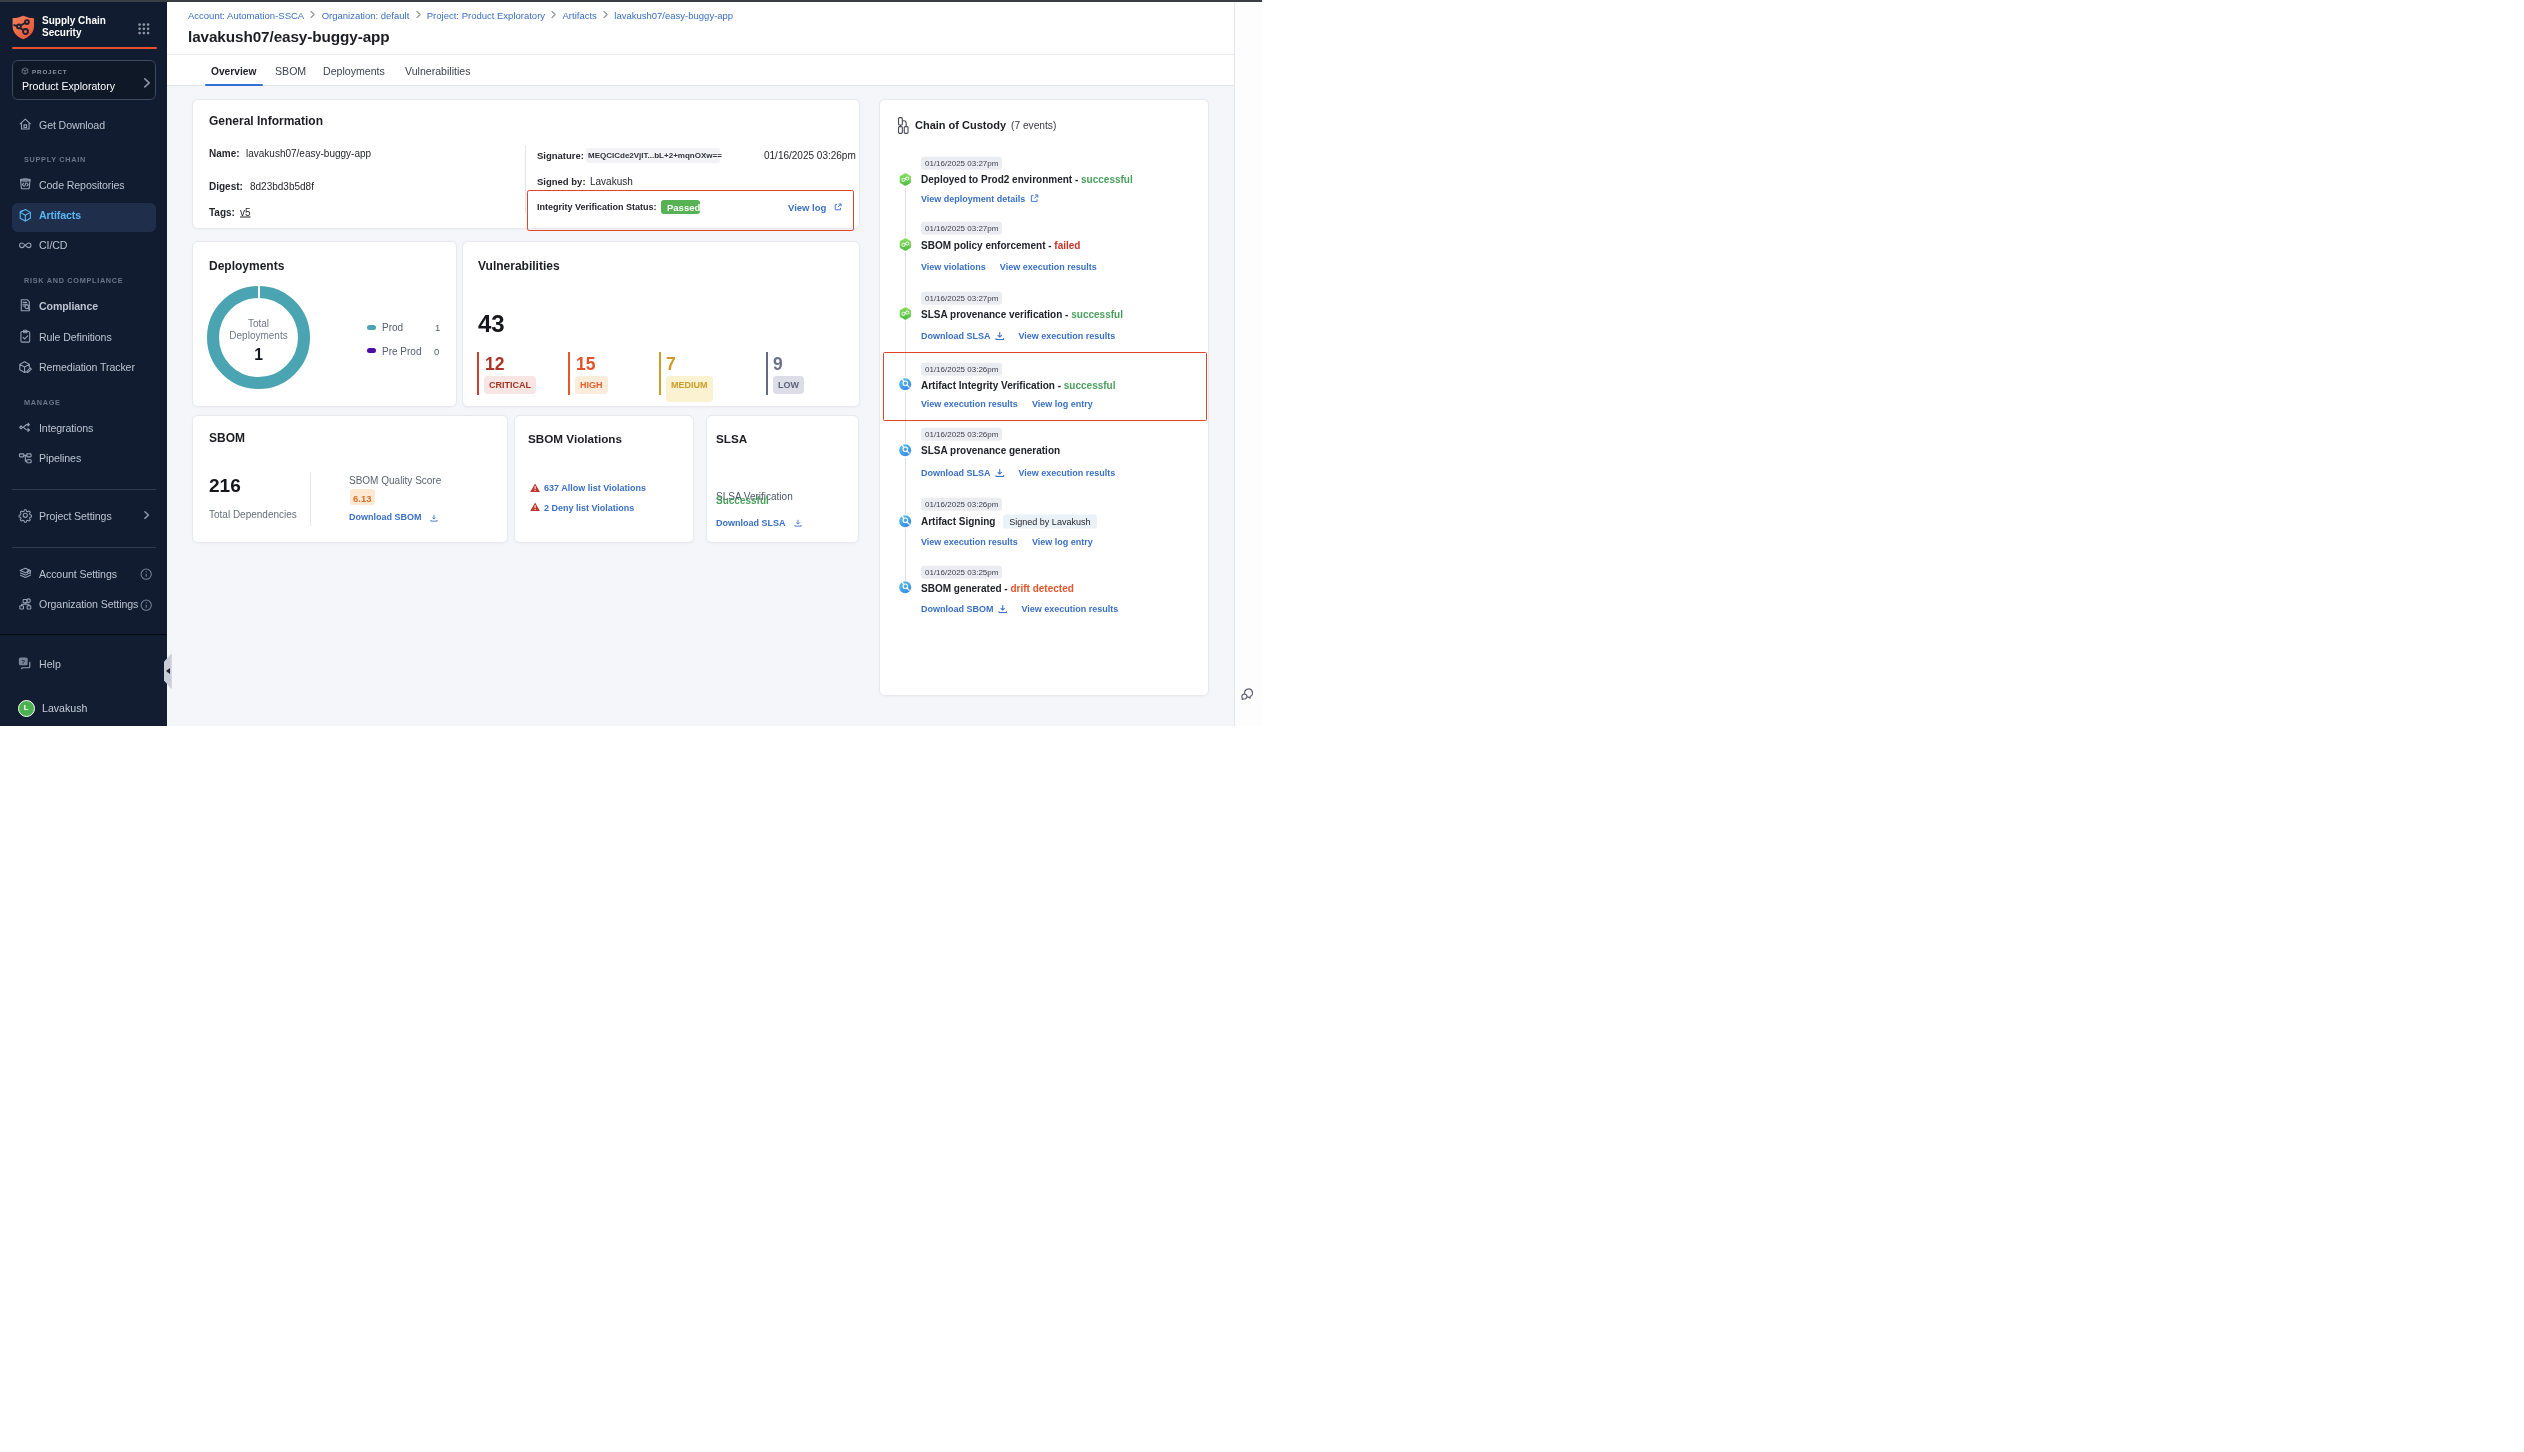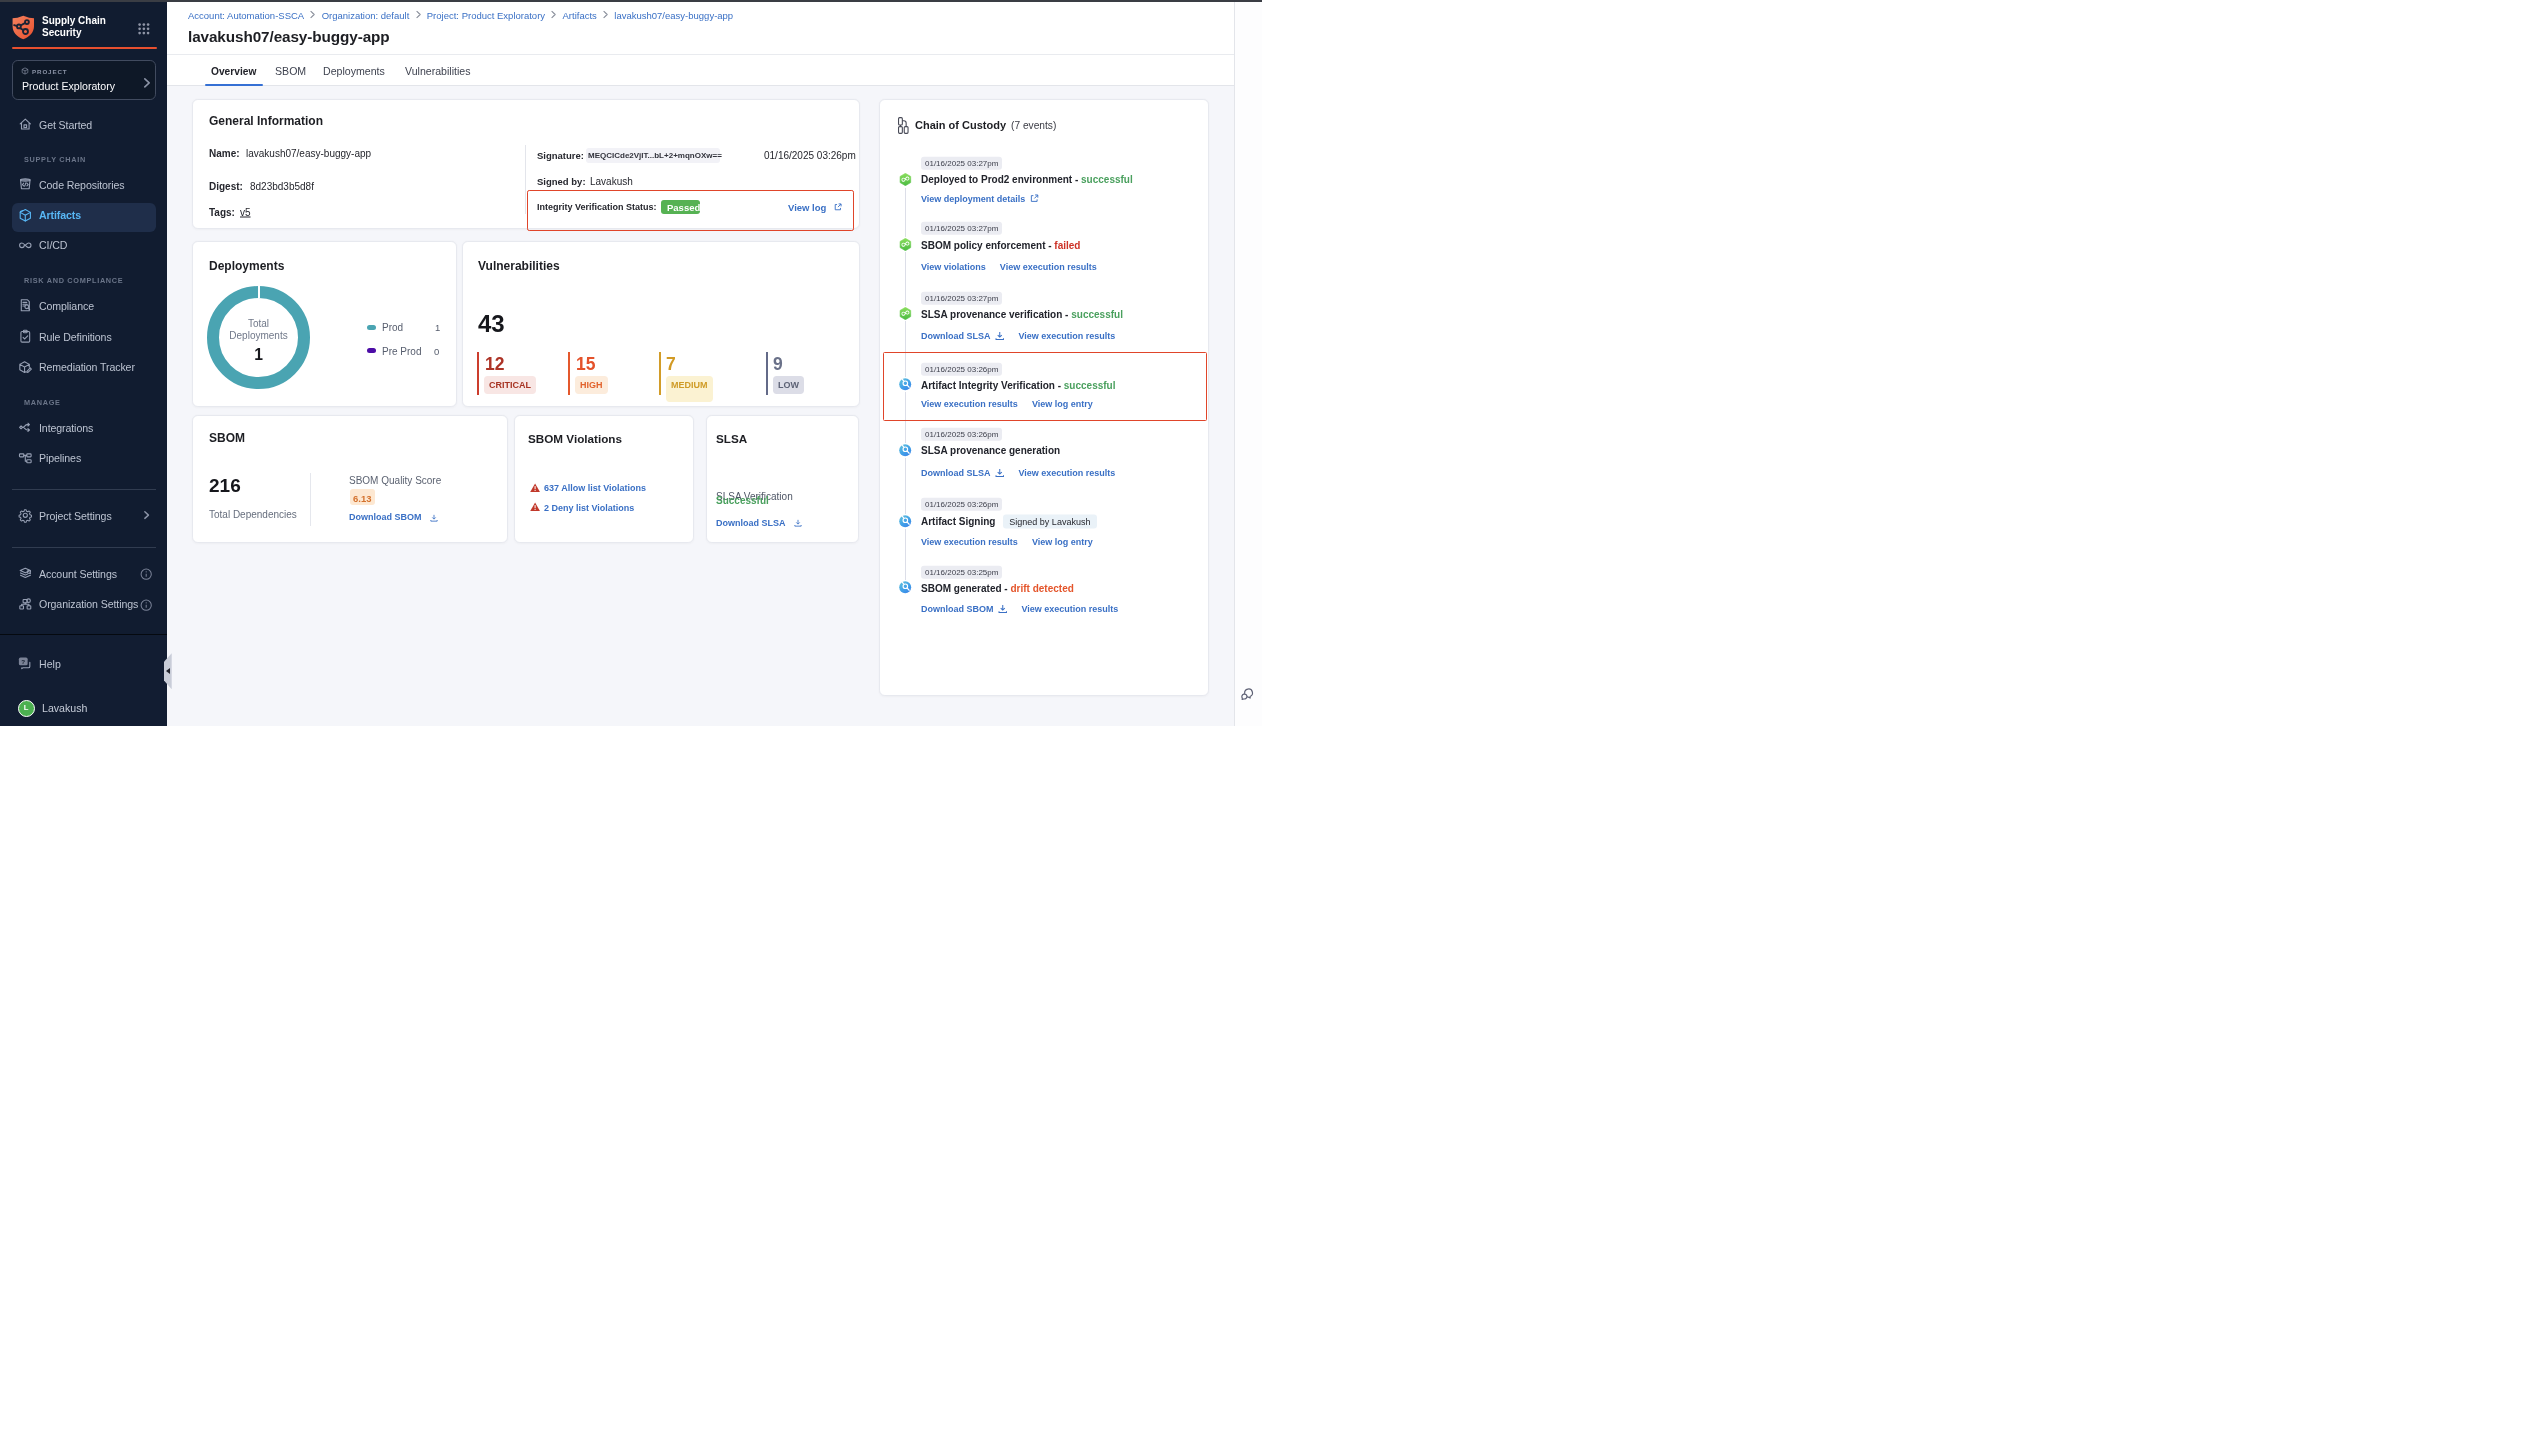--- a/index.html
+++ b/index.html
@@ -58,21 +58,21 @@
   <div class="t" style="left:22px;top:84px;color:#fbfbfd;font-size:10.6px;">Product Exploratory</div>
   <svg class="abs" style="left:143px;top:75px;" width="8" height="11.7" viewBox="0 0 11 16" fill="none" stroke="#8b93a6" stroke-width="2.2" stroke-linecap="round" stroke-linejoin="round">
       <path d="M2.5 2.5 L8.5 8 L2.5 13.5"></path>
     </svg>
 
   <div id="nav">
       <svg class="abs" style="left:17.5px;top:115px;" width="14.6" height="14.6" viewBox="0 0 20 20" fill="none" stroke="#97a0b4" stroke-width="1.5" stroke-linejoin="round" stroke-linecap="round">
         <path d="M3 9.5 L10 3 L17 9.5 M4.8 8.2 V16.5 H15.2 V8.2"></path>
         <rect x="8.2" y="10.8" width="3.6" height="3.6"></rect>
       </svg>
-      <div class="t" style="left:39px;top:123px;color:#bcc3d1;font-size:10.6px;font-weight:normal;letter-spacing:-0.1px;">Get Started</div>
+      <div class="t" style="left:39px;top:123px;color:#bcc3d1;font-size:10.6px;font-weight:normal;letter-spacing:-0.1px;">Get Download</div>
       <div class="t" style="left:24px;top:157px;color:#6b7589;font-size:7.3px;font-weight:bold;letter-spacing:0.7px;">SUPPLY CHAIN</div>
       <svg class="abs" style="left:17.5px;top:175px;" width="14.6" height="14.6" viewBox="0 0 20 20" fill="none" stroke="#97a0b4" stroke-width="1.5" stroke-linejoin="round" stroke-linecap="round">
         <path d="M3.5 4 H16.5 L15.3 16 H4.7 Z"></path>
         <ellipse cx="10" cy="4" rx="6.5" ry="1.6"></ellipse>
         <path d="M7.8 8.5 L6 10.3 L7.8 12.1 M12.2 8.5 L14 10.3 L12.2 12.1 M10.8 8 L9.2 12.6"></path>
       </svg>
       <div class="t" style="left:39px;top:183px;color:#bcc3d1;font-size:10.6px;font-weight:normal;letter-spacing:-0.1px;">Code Repositories</div>
       <div class="abs" style="left:12.4px;top:201px;width:144px;height:29px;background:#1f2e4a;border-radius:5.8px;"></div>
       <svg class="abs" style="left:17.5px;top:206px;" width="14.6" height="14.6" viewBox="0 0 20 20" fill="none" stroke="#58b7f5" stroke-width="1.5" stroke-linejoin="round" stroke-linecap="round">
         <path d="M10 2.2 17 6 V14 L10 17.8 3 14 V6 Z"></path>
@@ -83,21 +83,21 @@
         <path d="M8.6 10 C8.6 11.8 7.2 13.2 5.4 13.2 C3.6 13.2 2.2 11.8 2.2 10 C2.2 8.2 3.6 6.8 5.4 6.8 C8.5 6.8 11.5 13.2 14.6 13.2 C16.4 13.2 17.8 11.8 17.8 10 C17.8 8.2 16.4 6.8 14.6 6.8 C12.9 6.8 11.4 8.6 10 10"></path>
       </svg>
       <div class="t" style="left:39px;top:243px;color:#bcc3d1;font-size:10.6px;font-weight:normal;letter-spacing:-0.1px;">CI/CD</div>
       <div class="t" style="left:24px;top:278px;color:#6b7589;font-size:7.3px;font-weight:bold;letter-spacing:0.7px;">RISK AND COMPLIANCE</div>
       <svg class="abs" style="left:17.5px;top:296px;" width="14.6" height="14.6" viewBox="0 0 20 20" fill="none" stroke="#97a0b4" stroke-width="1.5" stroke-linejoin="round" stroke-linecap="round">
         <path d="M4.5 2.5 H13 L15.5 5 V17.5 H4.5 Z"></path>
         <path d="M6.8 6 H12 M6.8 8.5 H12.5 M6.8 11 H9.5"></path>
         <circle cx="12" cy="12" r="2.6"></circle>
         <path d="M13.8 13.8 L16 16"></path>
       </svg>
-      <div class="t" style="left:39px;top:304px;color:#bcc3d1;font-size:10.6px;font-weight:normal;letter-spacing:-0.1px;text-align:center;">Compliance</div>
+      <div class="t" style="left:39px;top:304px;color:#bcc3d1;font-size:10.6px;font-weight:bold;letter-spacing:-0.1px;text-align:center;">Compliance</div>
       <svg class="abs" style="left:17.5px;top:327px;" width="14.6" height="14.6" viewBox="0 0 20 20" fill="none" stroke="#97a0b4" stroke-width="1.5" stroke-linejoin="round" stroke-linecap="round">
         <rect x="4" y="3.5" width="12" height="14.5" rx="1.5"></rect>
         <rect x="7.5" y="1.8" width="5" height="3.4" rx="1"></rect>
         <path d="M7 11.5 L9.2 13.7 L13.3 9.3"></path>
       </svg>
       <div class="t" style="left:39px;top:335px;color:#bcc3d1;font-size:10.6px;font-weight:normal;letter-spacing:-0.1px;">Rule Definitions</div>
       <svg class="abs" style="left:17.5px;top:358px;" width="14.6" height="14.6" viewBox="0 0 20 20" fill="none" stroke="#97a0b4" stroke-width="1.5" stroke-linejoin="round" stroke-linecap="round">
         <path d="M9 2.5 15.5 6 V10 M9 2.5 2.5 6 V13.5 L9 17 L11 16 M2.5 6 L9 9.5 L15.5 6 M9 9.5 V17"></path>
         <path d="M12.5 15.2 L16.8 10.9 L18.3 12.4 L14 16.7 L12.2 17 Z"></path>
       </svg>

